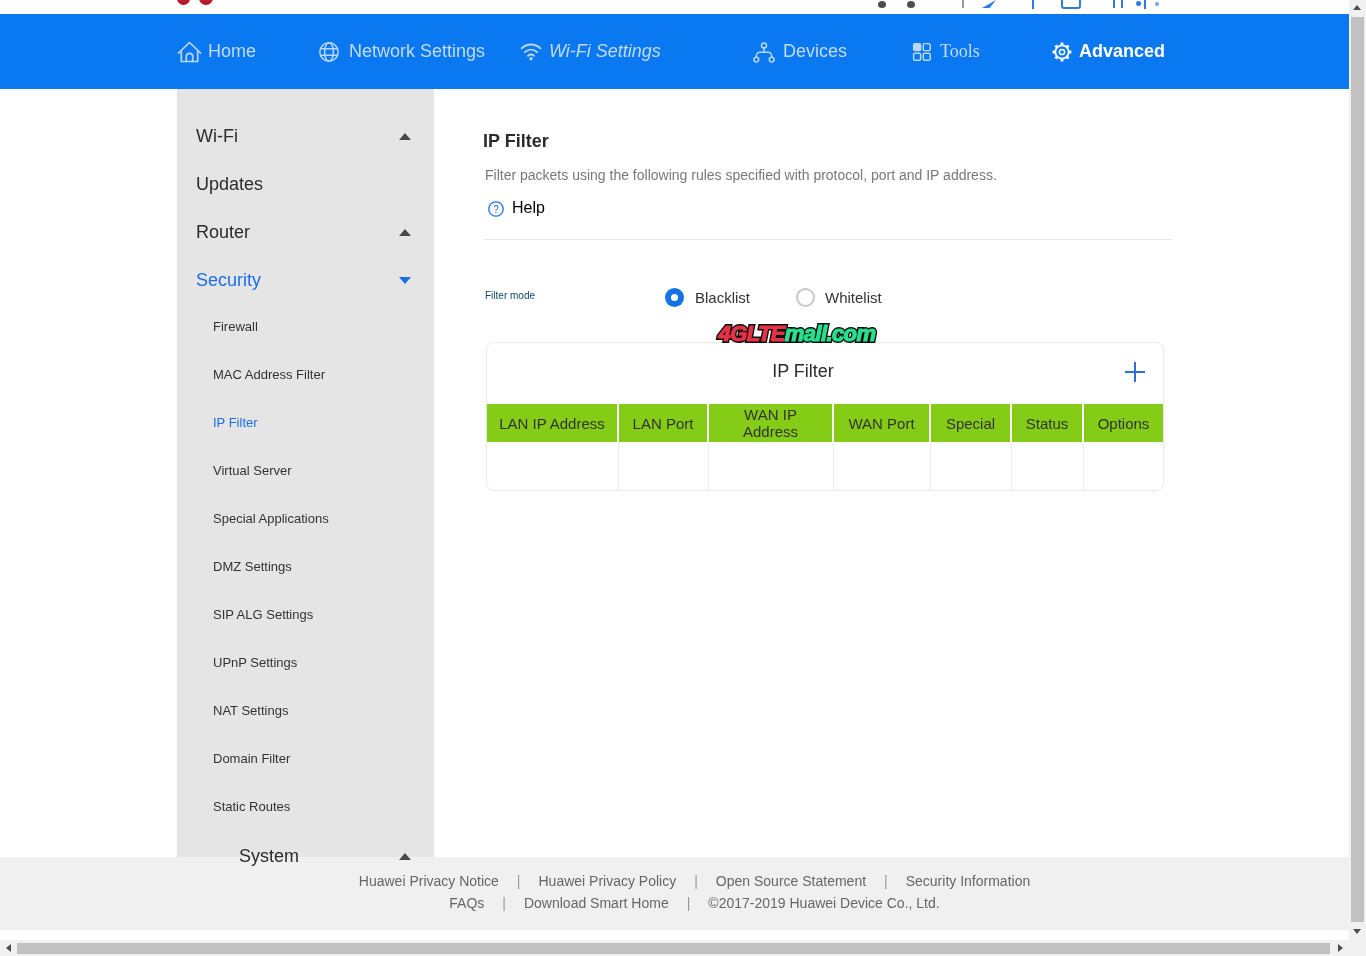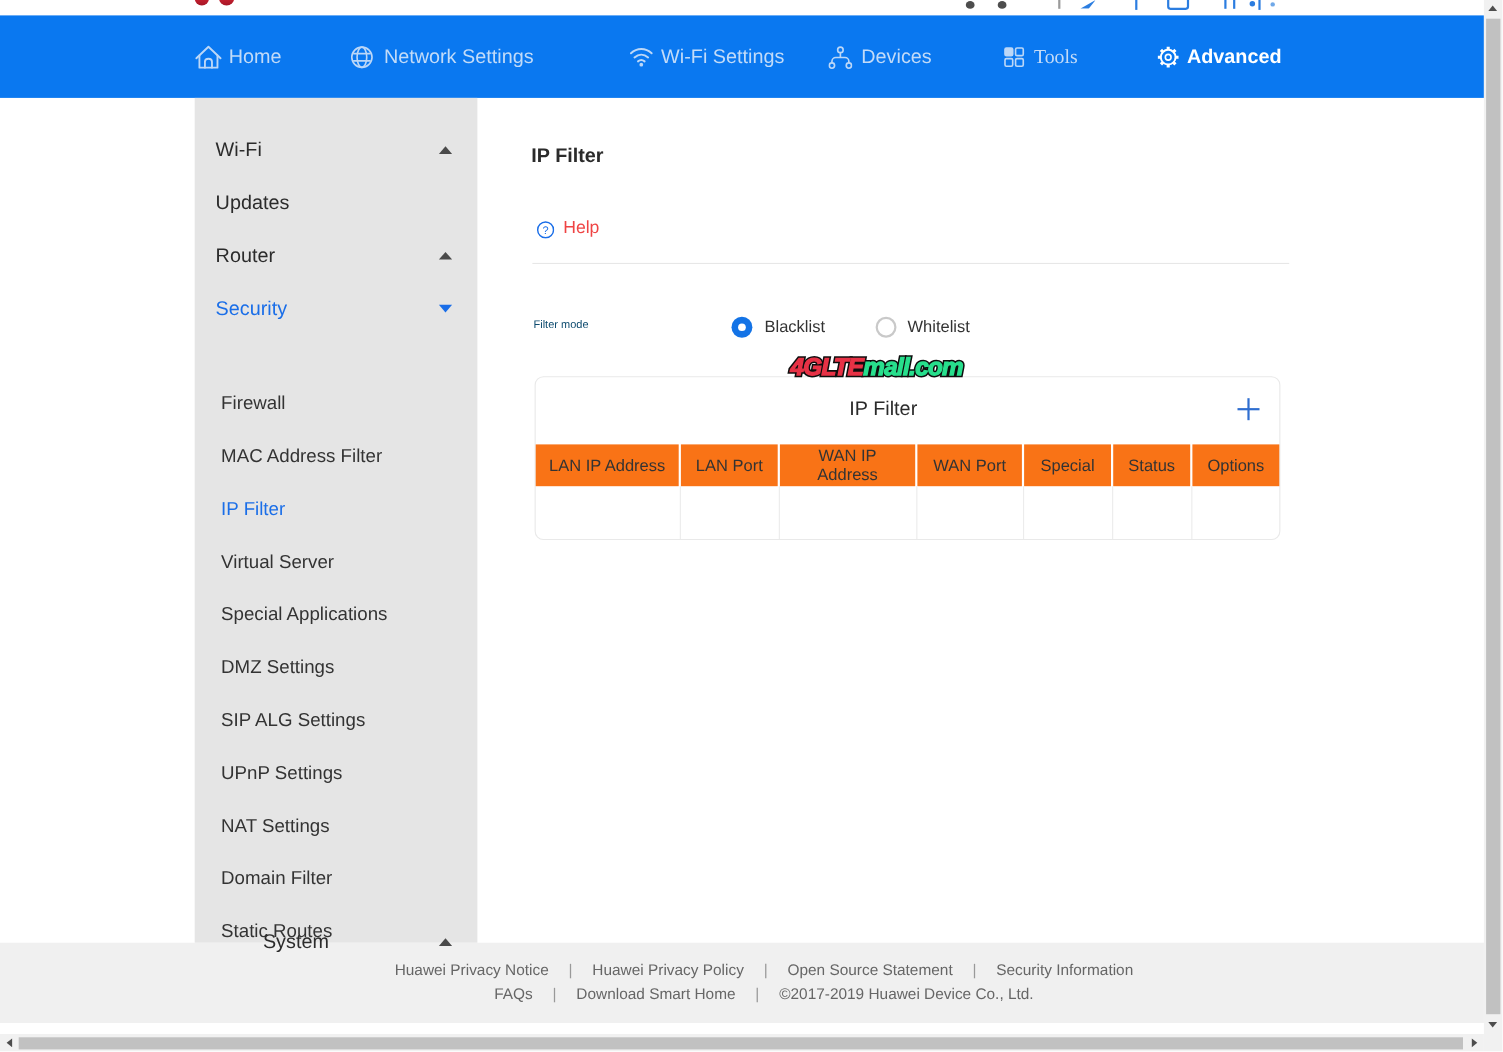--- a/index.html
+++ b/index.html
@@ -14,32 +14,32 @@
   
   #nav { left:0; top:14px; width:1349px; height:75px; background:#0a78f0; }
   .navitem { position:absolute; top:14px; height:75px; display:flex; align-items:center;
      color:#c2dbf8; font-size:18px; }
   .navitem svg { display:block; }
   .navitem.active { color:#fff; font-weight:bold; }
 
   
   #sidebar { left:177px; top:89px; width:257px; height:768px; background:#e5e5e5; z-index:5; }
   .sitem { position:absolute; left:19px; font-size:18px; color:#2b2b2b; }
-  .ssub  { position:absolute; left:24px; font-size:17px; color:#333;margin-top:38px; }
+  .ssub  { position:absolute; left:36px; font-size:13px; color:#333; }
   .sarrow { position:absolute; left:222px; width:0; height:0;
      border-left:6px solid transparent; border-right:6px solid transparent; }
   .up   { border-bottom:7px solid #4a4a4a; }
   .down { border-top:7px solid #1a6ee8; }
   .blue { color:#1a6ee8; }
 
   
   #h1 { left:483px; top:131px; font-size:18px; font-weight:bold; color:#2b2b2b; }
   #desc { left:485px; top:167px; font-size:14px; color:#787878; }
   #help { left:488px; top:201px; }
-  #helptxt { left:512px; top:199px; font-size:16px; color:#ef4444; }
+  #helptxt { left:512px; top:199px; font-size:16px; color:#000000; }
   #divider { left:484px; top:239px; width:688px; height:1px; background:#e7e7e7; }
   #fmlabel { left:485px; top:290px; font-size:10px; color:#0c4a6e; }
   .radiolbl { position:absolute; top:289px; font-size:15px; color:#333; }
   #radio1 { left:665px; top:288px; width:19px; height:19px; border-radius:50%;
       background:#1373e6; }
   #radio1 i { position:absolute; left:6px; top:6px; width:7px; height:7px;
       border-radius:50%; background:#fff; }
   #radio2 { left:796px; top:288px; width:19px; height:19px; border-radius:50%;
       background:#fff; border:2px solid #c9c9c9; }
 
@@ -53,21 +53,21 @@
   .wm-fill span.g { color:#28df8d; }
 
   
   #tbl { left:486px; top:342px; width:678px; height:149px; background:#fff;
      border:1px solid #e9e9e9; border-radius:8px; }
   #tbl-title { position:absolute; width:634px; height:62px;
      display:flex; align-items:center; justify-content:center;
      font-size:18px; color:#2b2b2b; }
   #plus-h { position:absolute; left:1125px; top:371px; width:20px; height:2px; background:#2f6ed0; }
   #plus-v { position:absolute; left:1134px; top:362px; width:2px; height:20px; background:#2f6ed0; }
-  .th { position:absolute; top:404px; height:38px; background:#f97316;
+  .th { position:absolute; top:404px; height:38px; background:#84cc16;
      display:flex; align-items:center; justify-content:center; text-align:center;
      font-size:15px; color:#333; line-height:17px; }
   .bodysep { position:absolute; top:442px; width:1px; height:48px; background:#ececec; }
 
   
   #footer { left:0; top:857px; width:1349px; height:73px; background:#f0f0f0; }
   .frow { position:absolute; width:1389px; text-align:center; font-size:14px; color:#666; }
   .frow .sep { color:#999; padding:0 18px; }
 
   
@@ -109,21 +109,21 @@
     <span>Network Settings</span>
   </div>
   <div class="navitem" style="left:177px;">
     <svg width="25" height="23" viewBox="0 0 25 23" fill="none" stroke="#bcd7f7" stroke-width="1.7" stroke-linecap="round" stroke-linejoin="round" style="margin-right:6px;">
       <path d="M1.5 13 L12.5 2.5 L23.5 13"></path>
       <path d="M4.3 10.5 V21.5 H20.7 V10.5"></path>
       <path d="M9.3 21.5 V16.2 Q9.3 13.4 12.5 13.4 Q15.7 13.4 15.7 16.2 V21.5"></path>
     </svg>
     <span>Home</span>
   </div>
-  <div class="navitem" style="left:572px;">
+  <div class="navitem" style="left:520px;font-style:italic;">
     <svg width="22" height="21" viewBox="0 0 22 21" fill="none" stroke="#bcd7f7" stroke-width="1.8" stroke-linecap="round" style="margin-right:7px;">
       <path d="M1.6 7.4 C7 2.2 15 2.2 20.4 7.4"></path>
       <path d="M4.8 11.2 C8.6 7.8 13.4 7.8 17.2 11.2"></path>
       <path d="M8 14.8 C9.8 13.3 12.2 13.3 14 14.8"></path>
       <circle cx="11" cy="17.8" r="1.7" fill="#bcd7f7" stroke="none"></circle>
     </svg>
     <span>Wi-Fi Settings</span>
   </div>
   <div class="navitem" style="left:753px;">
     <svg width="22" height="22" viewBox="0 0 22 22" fill="none" stroke="#bcd7f7" stroke-width="1.5" style="margin-right:8px;">
@@ -172,20 +172,21 @@
     <div class="ssub" style="top:518px;">SIP ALG Settings</div>
     <div class="ssub" style="top:566px;">UPnP Settings</div>
     <div class="ssub" style="top:614px;">NAT Settings</div>
     <div class="ssub" style="top:662px;">Domain Filter</div>
     <div class="ssub" style="top:710px;">Static Routes</div>
     <div class="sitem" style="top:757px;margin-left:43px;">System</div>     
       <div class="sarrow up" style="top:764px;"></div>
   </div>
 
   <div id="h1" class="abs">IP Filter</div>
+  <div id="desc" class="abs">Filter packets using the following rules specified with protocol, port and IP address.</div>
   <div id="help" class="abs">
     <svg width="16" height="16" viewBox="0 0 16 16">
       <circle cx="8" cy="8" r="7.2" fill="none" stroke="#1a6ee8" stroke-width="1.3"></circle>
       <text x="8" y="11.6" text-anchor="middle" font-size="10" fill="#1a6ee8" font-family="Liberation Sans">?</text>
     </svg>
   </div>
   <div id="helptxt" class="abs">Help</div>
   <div id="divider" class="abs"></div>
   <div id="fmlabel" class="abs">Filter mode</div>
   <div id="radio1" class="abs">

